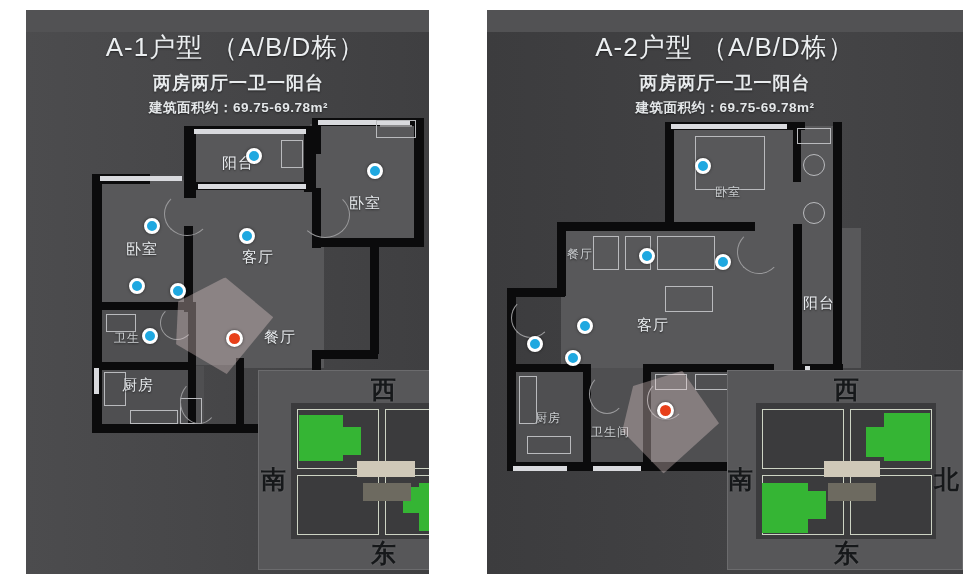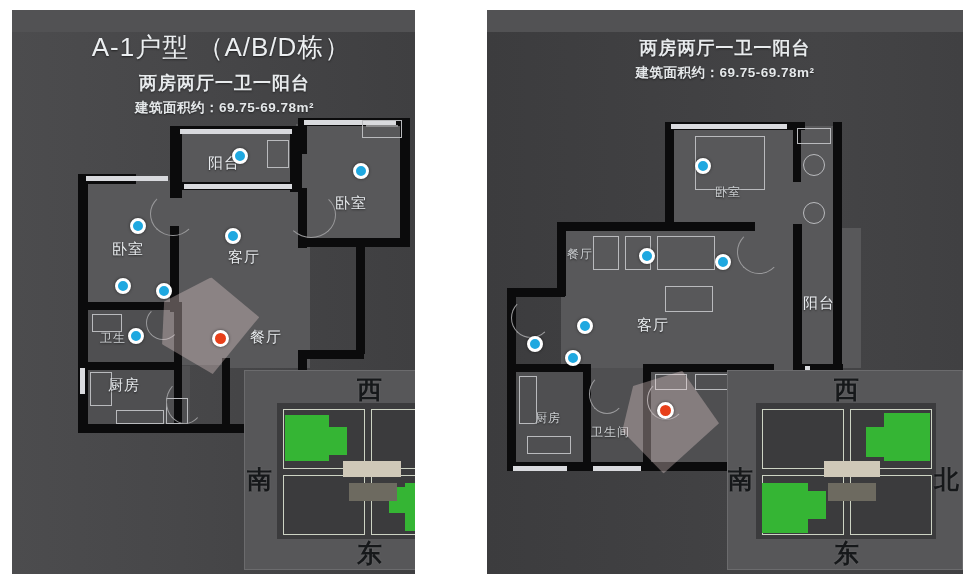--- a/index.html
+++ b/index.html
@@ -10,21 +10,21 @@
   }
   .stage { position:relative; width:977px; height:584px; background:#fff; }
 
   .panel {
     position:absolute;
     top:10px;
     height:564px;
     background:#4a4a4c;
     overflow:hidden;
   }
-  .panel.left  { left:12px;  width:403px; }
+  .panel.left  { left:26px;  width:403px; }
   .panel.right { left:487px; width:476px; }
 
   
   .panel .bandA {
     position:absolute; left:0; top:0; right:0; height:22px;
     background:#525254;
   }
   .panel .bandB {
     position:absolute; left:0; top:22px; right:0; bottom:0;
     background:linear-gradient(90deg,#4c4c4e 0%,#474749 42%,#434345 70%,#3f3f41 100%);
@@ -222,20 +222,21 @@
     </div>
   </div>
 
   <div class="divider" style="left:469px;"></div>
 
   <div class="panel right">
     <div class="bandA"></div>
     <div class="bandB"></div>
 
     <div class="title-wrap">
+      <div class="title">A-2户型 （A/B/D栋）</div>
       <div class="sub1">两房两厅一卫一阳台</div>
       <div class="sub2">建筑面积约：69.75-69.78m²</div>
     </div>
 
     <div class="plan" style="left:10px; top:108px; width:370px; height:350px;">
 
       <div class="room" style="left:170px;top:8px;   width:130px; height:104px;"></div>
       <div class="room" style="left:300px;top:8px;   width:40px;  height:104px;"></div>
       <div class="room" style="left:64px; top:110px; width:154px; height:66px;"></div>
       <div class="room" style="left:64px; top:110px; width:176px; height:180px;"></div>

